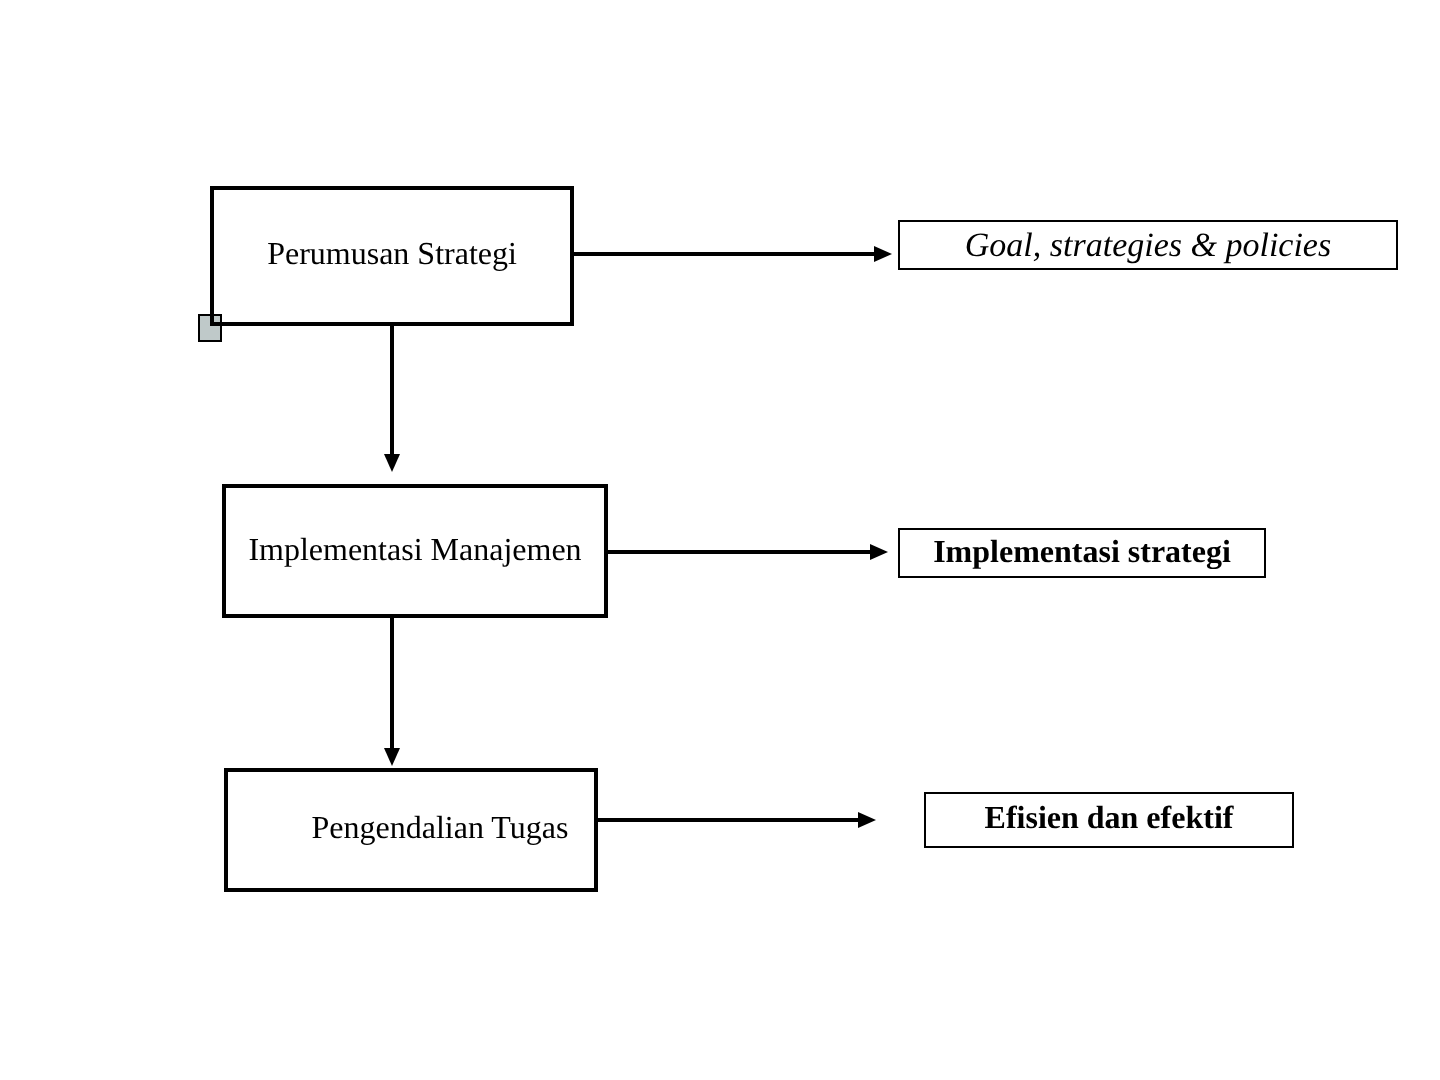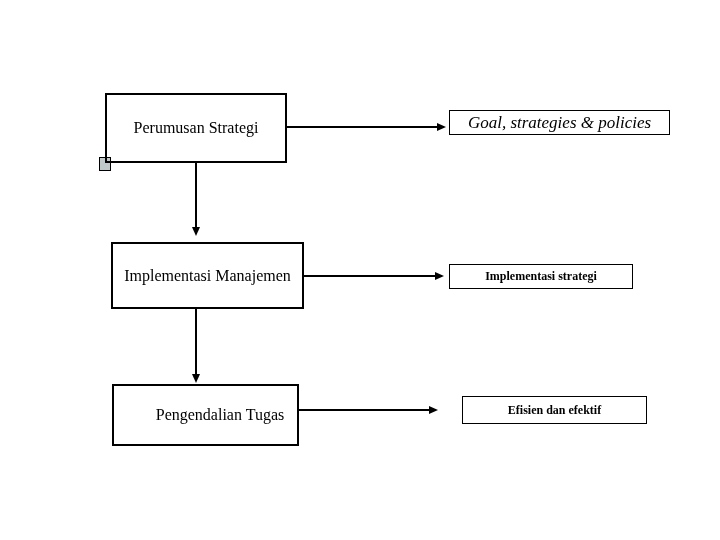--- a/index.html
+++ b/index.html
@@ -12,23 +12,23 @@
     position:absolute;box-sizing:border-box;border:2px solid #000;
     background:transparent;display:flex;align-items:center;justify-content:center;
     text-align:center;font-size:16px;z-index:2;
   }
   .node-1{left:105px;top:93px;width:182px;height:70px;}
   .node-2{left:111px;top:242px;width:193px;height:67px;}
   .node-3{left:112px;top:384px;width:187px;height:62px;padding-left:29px;}
   .outcome{
     position:absolute;box-sizing:border-box;border:1.5px solid #000;
     background:transparent;display:flex;align-items:center;justify-content:center;
-    text-align:center;font-size:12px;z-index:2;
+    text-align:center;font-size:16px;z-index:2;
   }
-  .outcome-1{left:449px;top:110px;width:221px;height:25px;font-style:italic;font-size:17px;}
+  .outcome-1{left:449px;top:110px;width:250px;height:25px;font-style:italic;font-size:17px;}
   .outcome-2{left:449px;top:264px;width:184px;height:25px;font-weight:bold;}
   .outcome-3{left:443px;top:396px;width:185px;height:28px;font-weight:bold;margin-left:19px;}
   .hline{position:absolute;height:2px;background:#000;z-index:1;}
   .vline{position:absolute;width:2px;background:#000;z-index:1;}
   .arr-right{
     position:absolute;width:0;height:0;z-index:1;
     border-top:4px solid transparent;border-bottom:4px solid transparent;
     border-left:9px solid #000;
   }
   .arr-down{

